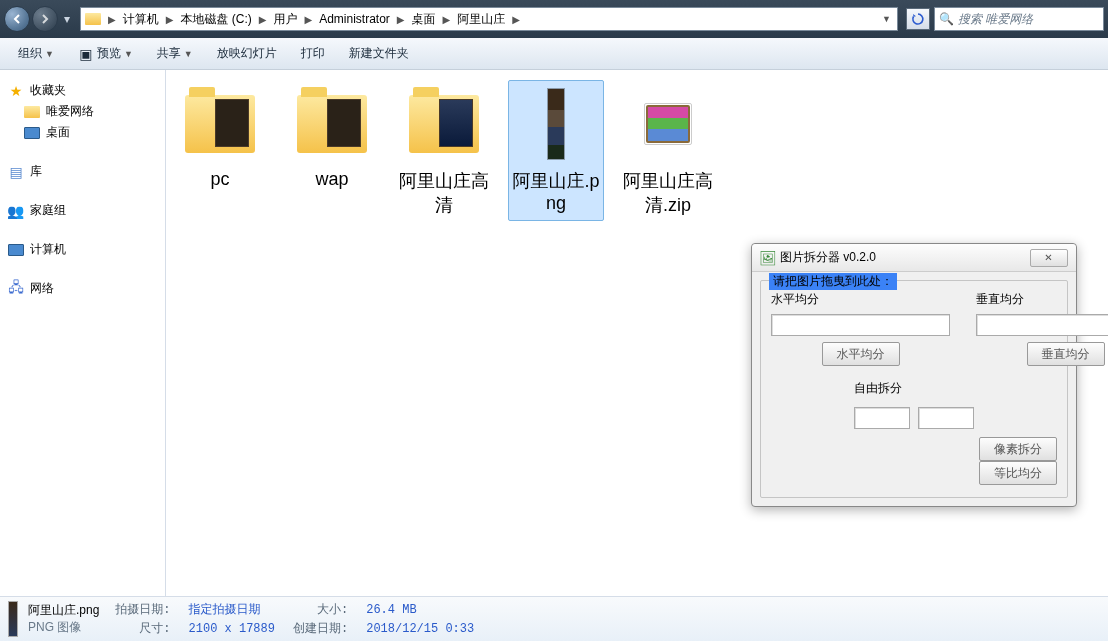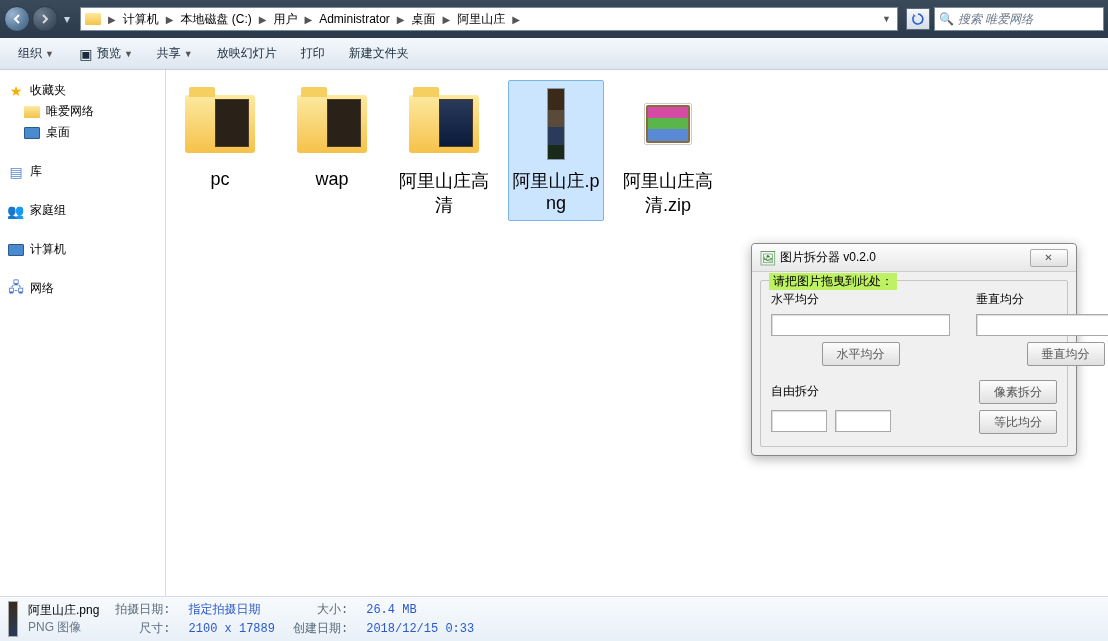--- a/index.html
+++ b/index.html
@@ -52,29 +52,29 @@
 .rar-thumb { width:44px; height:38px; background: linear-gradient(#d54aa5 0 33%, #5ab54a 33% 66%, #5a8ad5 66%); border:2px solid #8a6a3a; border-radius:2px; position:relative;}
 .rar-thumb::after{content:""; position:absolute; inset:-4px; border:1px solid #ccc; border-radius:2px;}
 
 
 .dialog { position:absolute; left: 585px; top: 173px; width: 326px; background:#f0f0f0; border:1px solid #888; box-shadow: 0 3px 12px rgba(0,0,0,.3); border-radius:4px; }
 .dlg-title { height:28px; display:flex; align-items:center; padding: 0 8px; font-size:12px; background: linear-gradient(#fdfdfd,#e8e8e8); border-bottom:1px solid #ccc; border-radius:4px 4px 0 0; }
 .dlg-title .spacer{flex:1;}
 .dlg-close { width:38px; height:18px; border:1px solid #aaa; border-radius:2px; background:linear-gradient(#fff,#e0e0e0); display:flex; align-items:center; justify-content:center; font-size:10px; cursor:pointer; color:#555; letter-spacing:1px;}
 .dlg-body { padding: 8px; }
 .gbox { border:1px solid #c5c5c5; border-radius:2px; padding: 10px 10px 12px; position:relative; margin-bottom:0;}
-.gbox .legend { position:absolute; top:-8px; left:8px; background:#bef264; padding:0 4px; font-size:12px; }
+.gbox .legend { position:absolute; top:-8px; left:8px; background:#3b82f6; padding:0 4px; font-size:12px; }
 .row2 { display:flex; gap: 26px; }
 .col { flex:1; display:flex; flex-direction:column; gap:6px; }
 .col .lbl { font-size:12px; }
 .inp { height:22px; border:1px solid #aaa; background:#fff; box-shadow: inset 1px 1px 0 #ddd; }
 .inp.small{width:56px;}
 .btn { height:24px; border:1px solid #999; background:linear-gradient(#fdfdfd,#e0e0e0); border-radius:2px; font-size:12px; cursor:pointer; padding:0 14px; color:#555; }
-.row3 { display:flex; align-items:center; gap:8px; margin-top: 14px; }
-.row3 .stack{ display:flex; flex-direction:column; gap:6px; margin-left:auto;}
+.row3 { display:flex; align-items:center; gap:8px; margin-top: 14px; flex-direction: column; }
+.row3 .stack{ display:flex; flex-direction:column; margin-left:auto;}
 .row3 .lbl2{ align-self:flex-start; margin-bottom:4px;}
 
 
 .statusbar { height: 45px; border-top:1px solid #d5dde8; background: linear-gradient(#f8fafc,#e8f0f8); display:flex; align-items:center; padding: 4px 8px; gap: 10px; }
 .status-thumb { width:10px; height:36px; background: linear-gradient(#3a2a1a,#2a3a5a); border:1px solid #aaa; }
 .status-cols { display:grid; grid-template-columns: auto auto auto auto; column-gap: 18px; row-gap: 2px; align-items:center; }
 .slabel { color:#5a6a7a; text-align:right; }
 .svalue { color:#2a5aca; }
 .sname { color:#000; font-size:12px; }
 .stype { color:#6a7a8a; }

